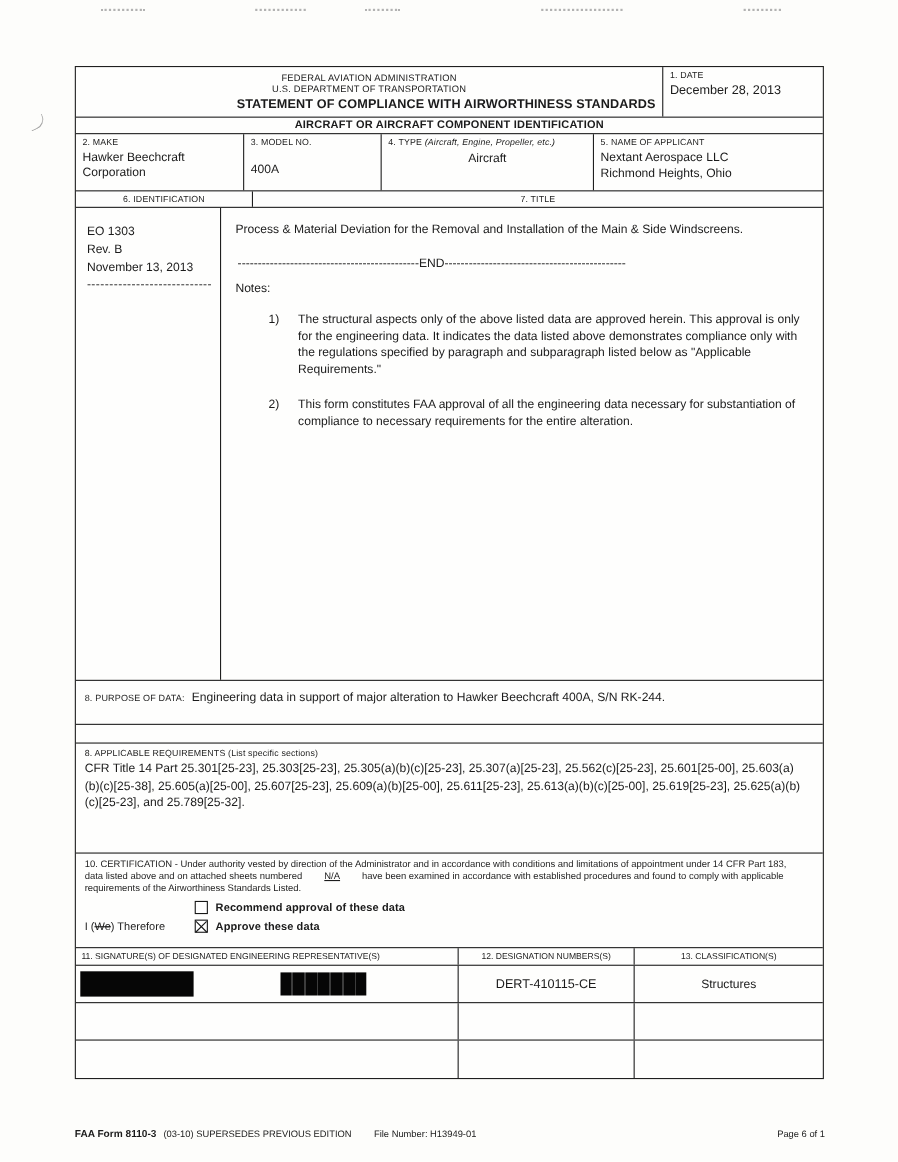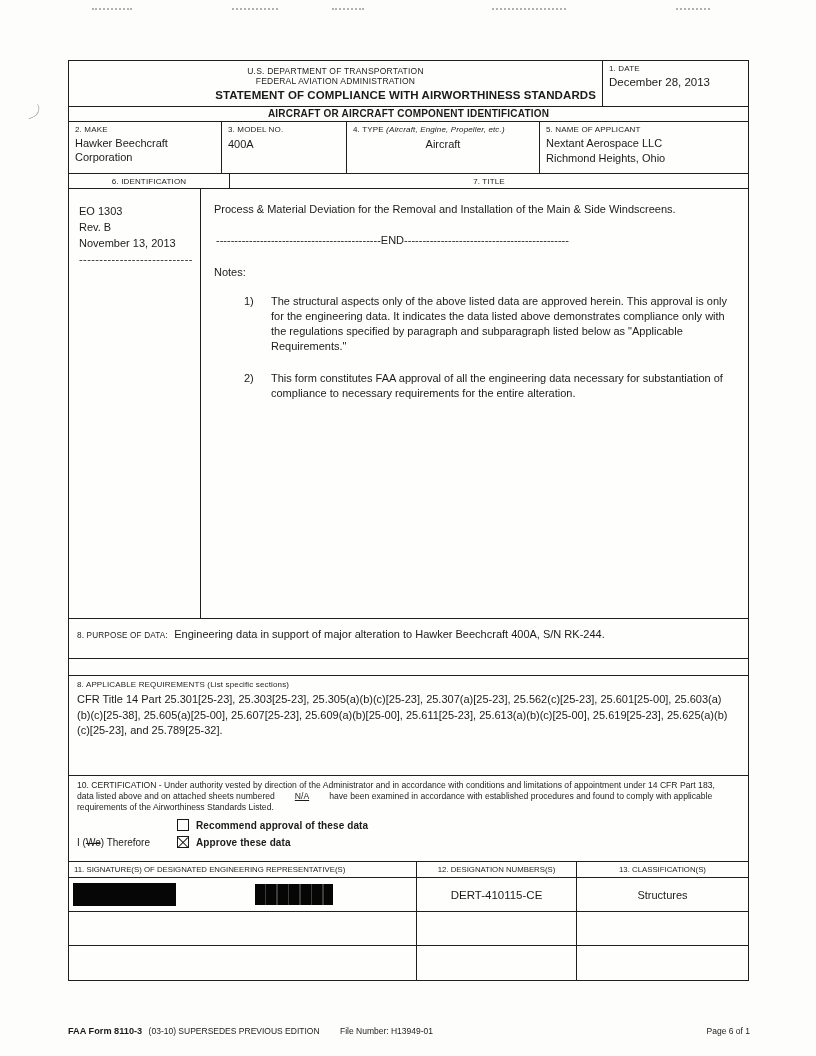--- a/index.html
+++ b/index.html
@@ -48,39 +48,39 @@
   .banner { height: 15px; border-bottom: 1.4px solid #1f1f1f;
     text-align: center; font-size: 10px; font-weight: bold; line-height: 14px; letter-spacing: .2px; }
 
   
   .id-row { height: 52px; }
   .c-make { width: 152px; }
   .c-model { width: 125px; }
   .c-type { width: 193px; }
   .c-applicant { flex: 1; }
   .c-make .value, .c-applicant .value { margin-top: 2px; }
-  .c-model .value { margin-top: 3px; }
+  .c-model .value { margin-top: 13px; }
   .type-value { text-align: center; margin-top: 3px; }
   .c-applicant .value { margin-top: 1px; }
   .c-applicant .label { margin-bottom: 2px; }
 
   
   .data-header { height: 15px; }
   .dh1 { width: 160px; text-align: center; font-size: 8px; padding-top: 3px; }
   .dh2 { flex: 1; text-align: center; font-size: 8px; padding-top: 3px; }
 
   
   .data-body { height: 430px; }
   .ident-body { width: 160px; padding: 14px 6px 0 10px; }
   .ident-body .value { line-height: 16px; }
   .dashes { white-space: nowrap; overflow: hidden; letter-spacing: .4px; color: #2a2a2a; }
   .title-body { flex: 1; padding: 13px 12px 0 13px; }
   .title-text { width: 96%; line-height: 15px; }
   .end-line { font-size: 11px; white-space: nowrap; overflow: hidden; margin: 17px 0 1px 2px; color: #222; }
-  .notes-label { margin-top: 19px; }
+  .notes-label { margin-top: 9px; }
   .note { display: flex; margin: 15px 0 0 30px; width: 492px; }
   .note-num { width: 27px; flex: none; font-size: 11px; line-height: 15px; }
   .note-text { flex: 1; font-size: 11px; line-height: 15px; }
   .note.n2 { margin-top: 17px; }
 
   
   .purpose-row { height: 40px; padding: 5px 8px; display: block; }
   .purpose-row .label { font-size: 8.2px; }
   .purpose-row .value { margin-left: 2px; }
   .spacer-row { height: 17px; }
@@ -136,22 +136,22 @@
   <div class="dots d2"></div>
   <div class="dots d3"></div>
   <div class="dots d4"></div>
   <div class="dots d5"></div>
   <div class="squiggle"></div>
 
   <div class="form">
 
     <div class="row header-row">
       <div class="cell head-left">
+        <div class="agency">FEDERAL AVIATION ADMINISTRATION</div>
         <div class="agency">U.S. DEPARTMENT OF TRANSPORTATION</div>
-        <div class="agency">FEDERAL AVIATION ADMINISTRATION</div>
         <div class="form-title">STATEMENT OF COMPLIANCE WITH AIRWORTHINESS STANDARDS</div>
       </div>
       <div class="cell head-right">
         <div class="label">1. DATE</div>
         <div class="value date-value">December 28, 2013</div>
       </div>
     </div>
 
     <div class="banner">AIRCRAFT OR AIRCRAFT COMPONENT IDENTIFICATION</div>
 

